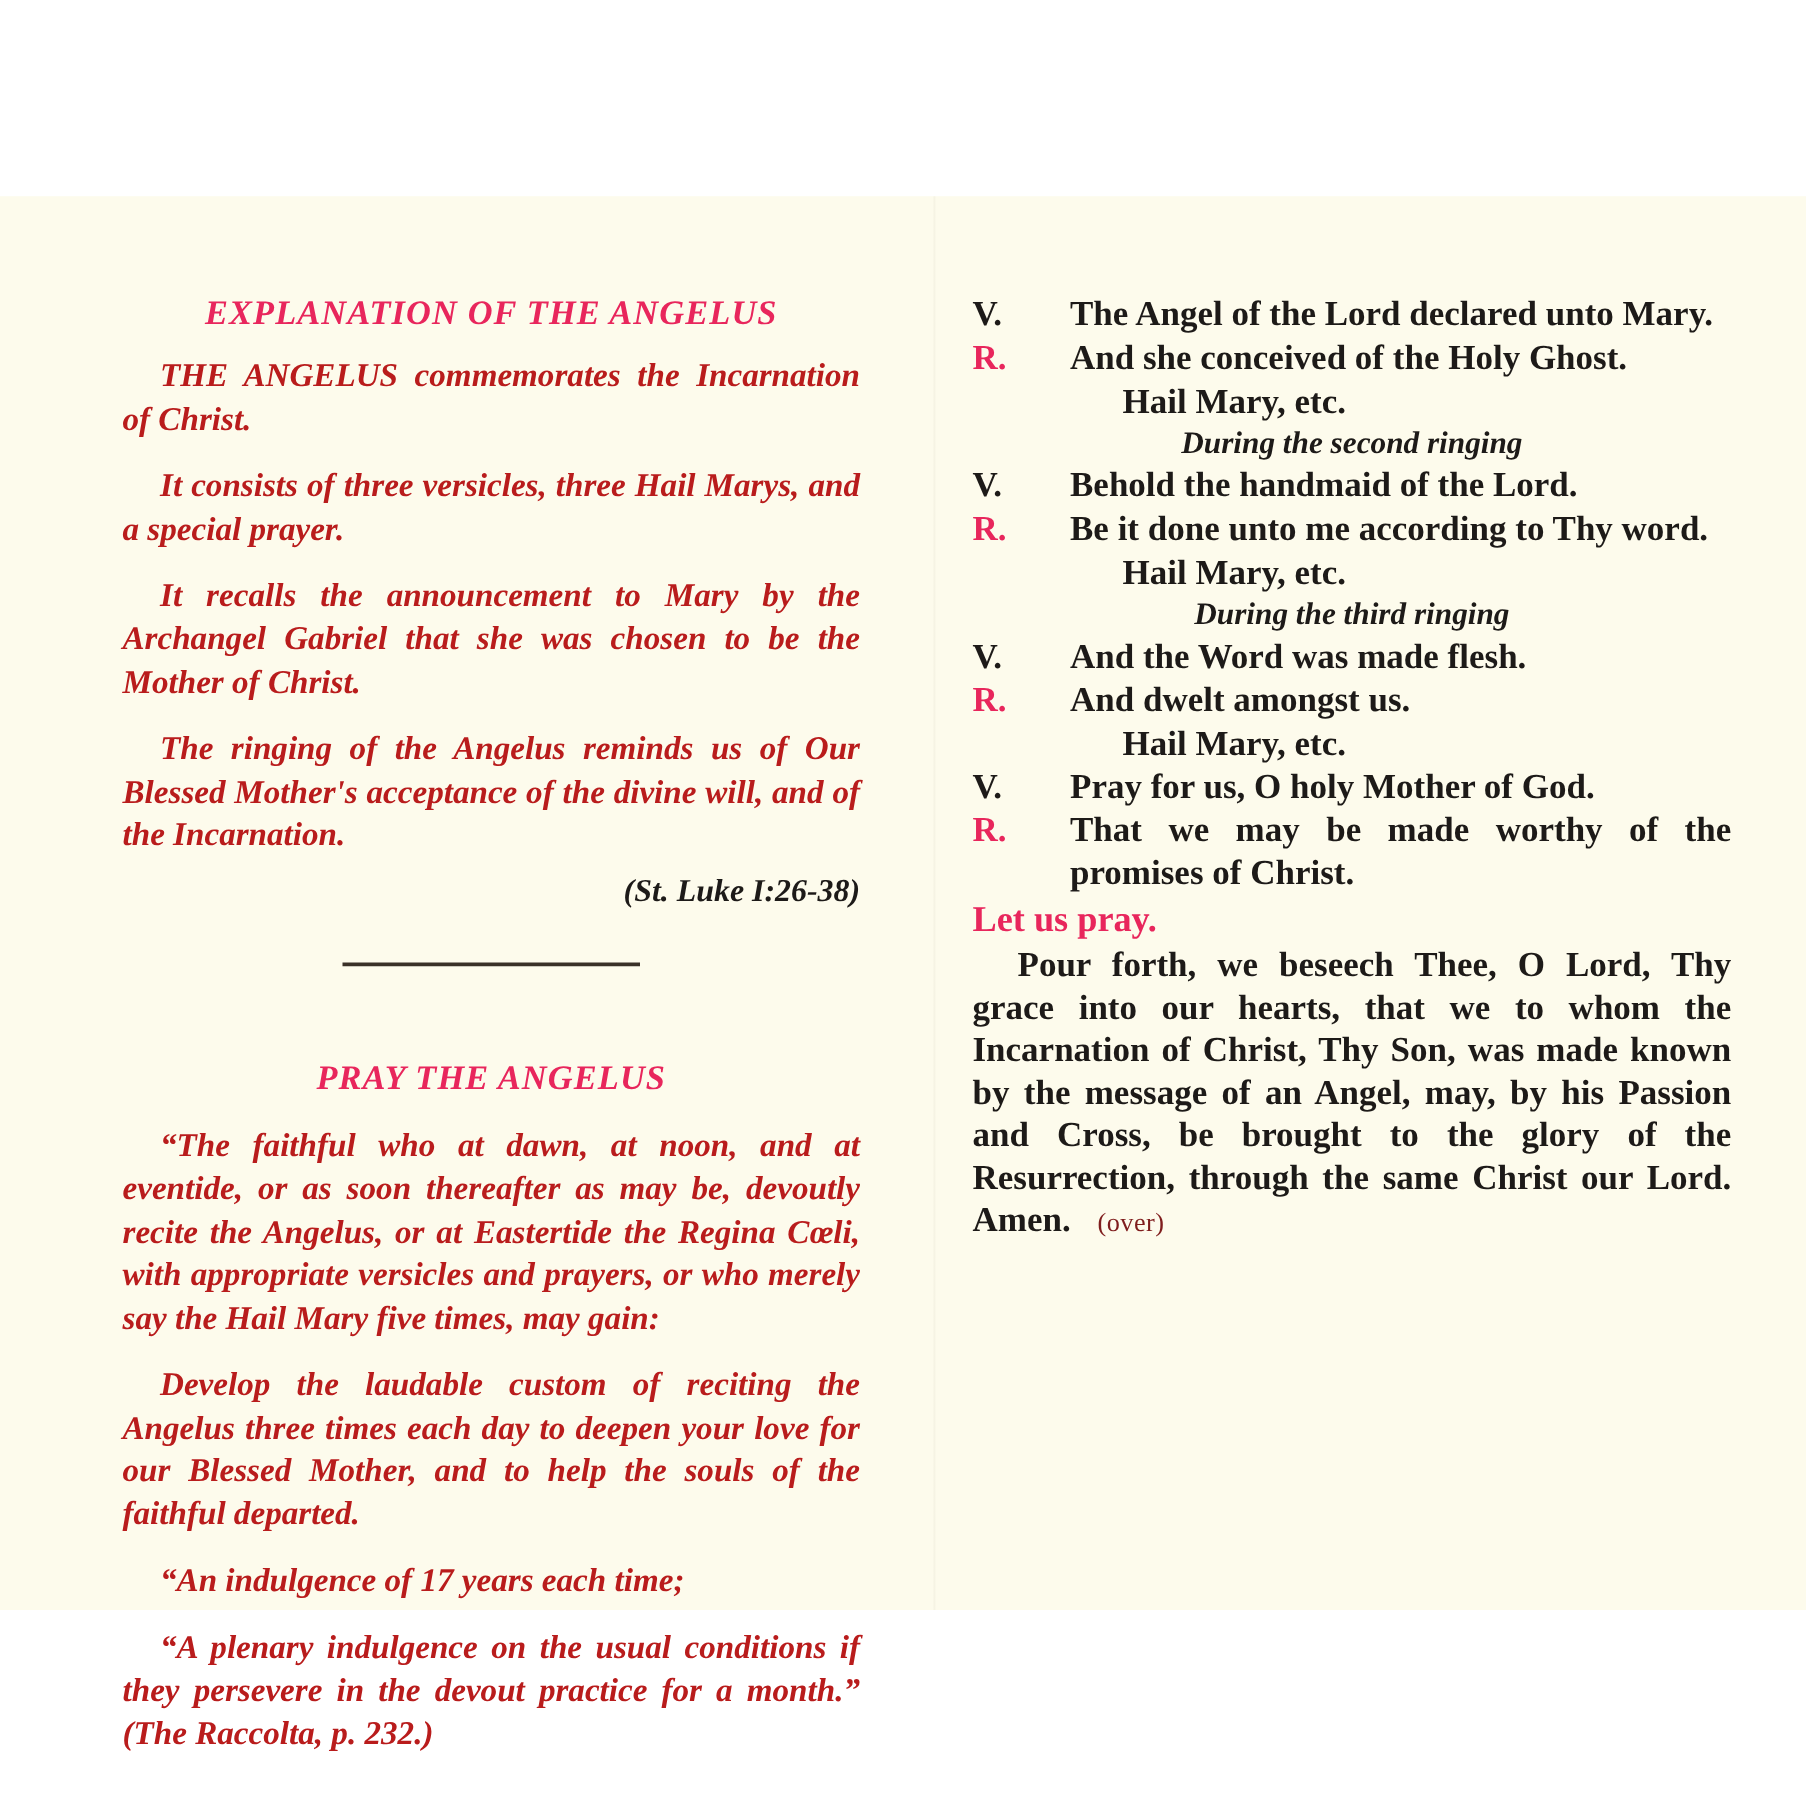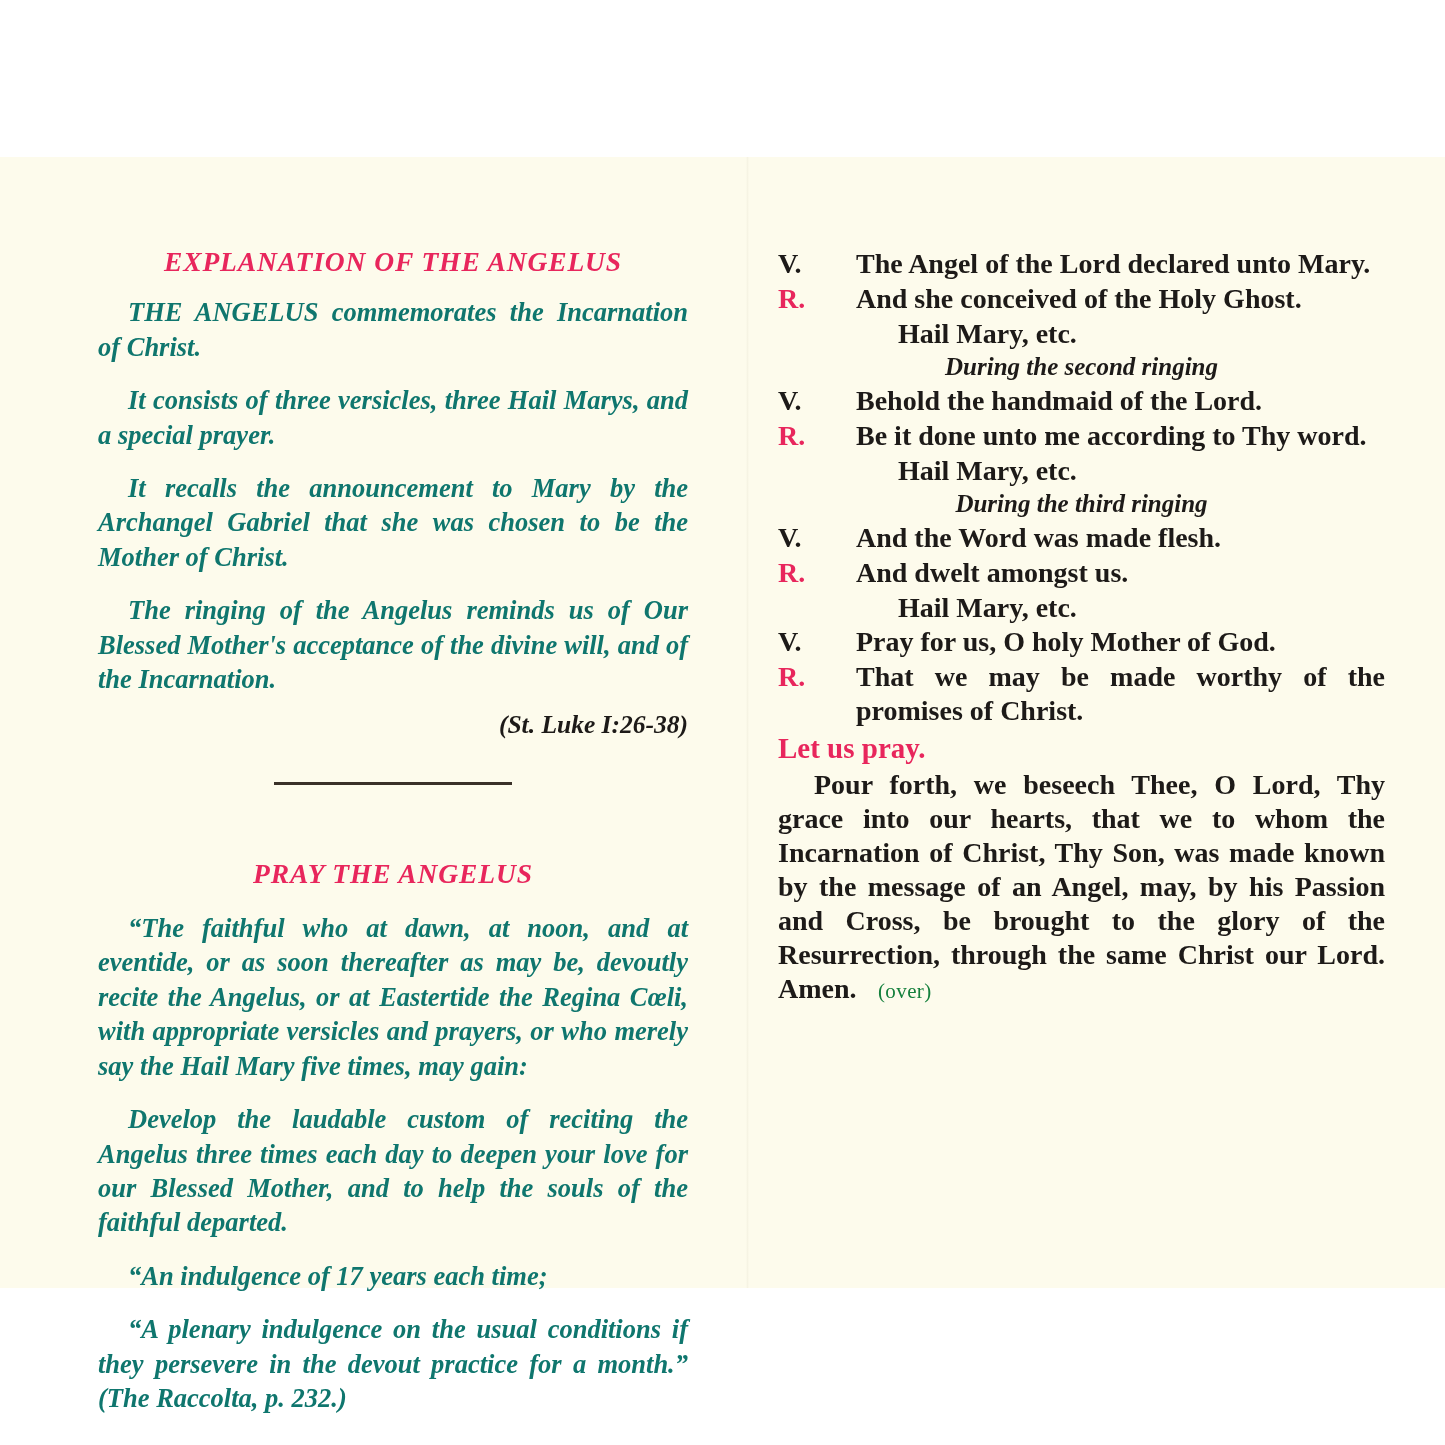--- a/index.html
+++ b/index.html
@@ -32,21 +32,21 @@
     width: 3px;
     height: 100%;
     background: linear-gradient(to right,
         rgba(0,0,0,0.00),
         rgba(120,110,80,0.055),
         rgba(0,0,0,0.00));
   }
 
   .columns {
     position: absolute;
-    left: 0; top: 12px;
+    left: 0; top: 0;
     width: 100%; height: 100%; text-decoration: underline;
   }
 
   
   #left-column {
     position: absolute;
     left: 98px;
     top: 78px;
     width: 590px;
   }
@@ -62,21 +62,21 @@
   }
   #pray-heading {
     margin-top: 0;
     margin-bottom: 22px;
   }
   .left-para {
     font-weight: bold;
     font-style: italic;
     font-size: 26.5px;
     line-height: 1.30;
-    color: #0f766e;
+    color: #b91c1c;
     text-align: justify;
     text-justify: inter-word;
     text-indent: 30px;
     margin: 0 0 19px 0;
   }
   .left-para.tight {
     margin-bottom: 17px;
   }
   .citation {
     font-weight: bold;
@@ -167,21 +167,21 @@
     color: #1d1a18;
     text-align: justify;
     text-justify: inter-word;
     text-indent: 36px;
     margin: 0;
   }
   #over-marker {
     font-weight: normal;
     font-size: 21px;
     letter-spacing: 0.4px;
-    color: #15803d;
+    color: #7f1d1d;
     white-space: nowrap;
   }
 </style>
 </head>
 <body>
 
 <div id="card">
   <div id="fold"></div>
 
   <div class="columns">

